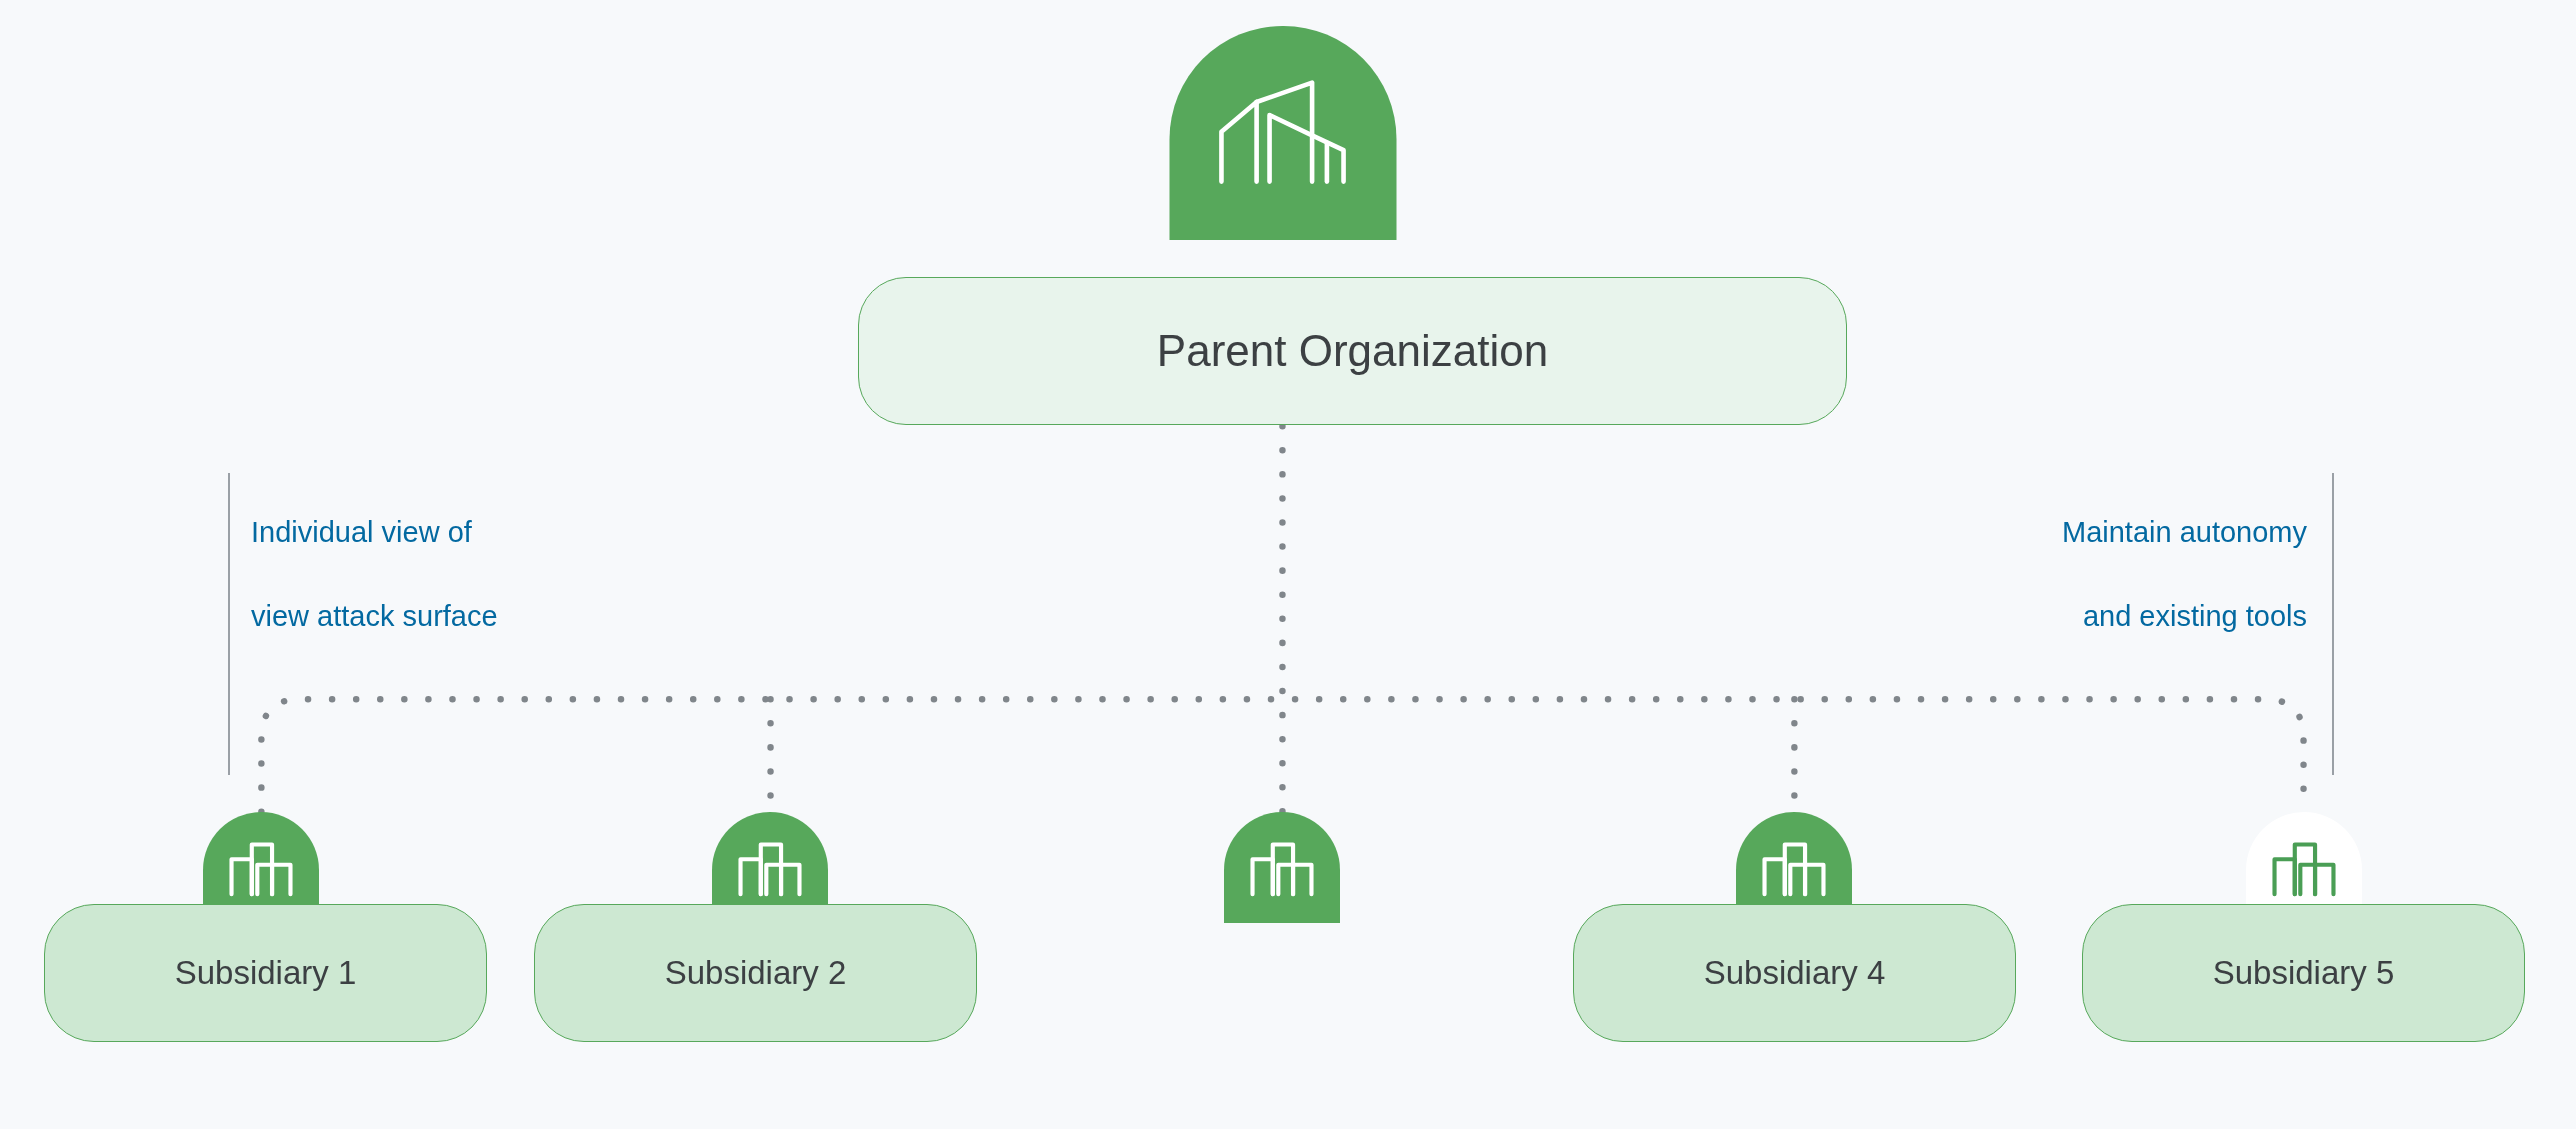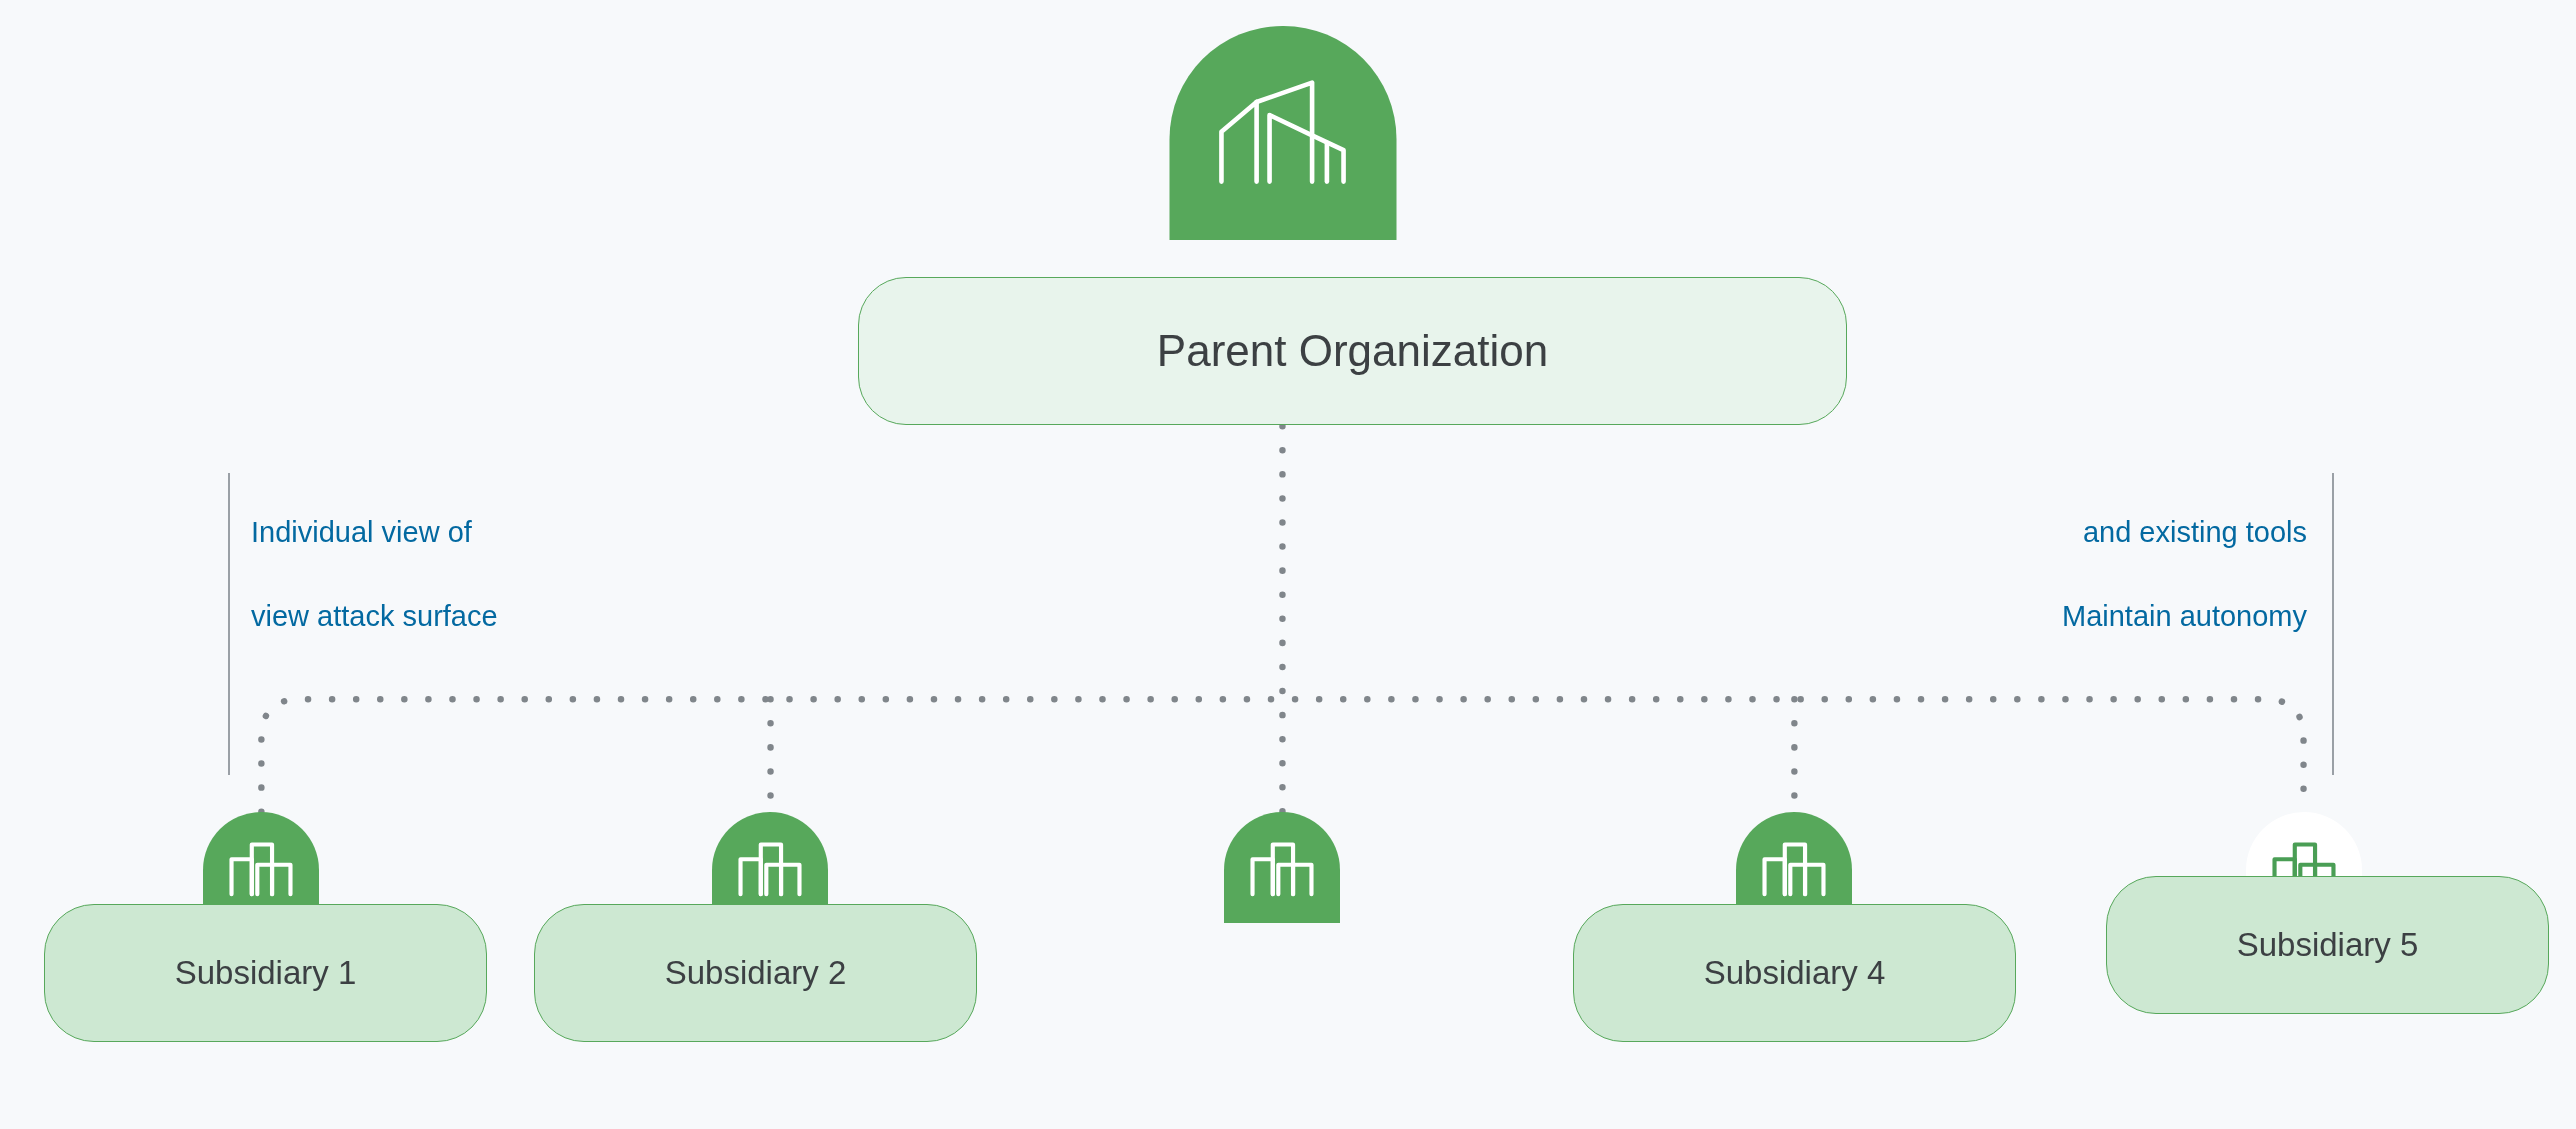--- a/index.html
+++ b/index.html
@@ -91,22 +91,22 @@
 
   <div class="rule" style="left:228px;top:473px;height:302px;"></div>
   <div class="rule" style="left:2332px;top:473px;height:302px;"></div>
 
   <div class="annot left" style="left:251px;top:469px;width:369px;">
     <div>Individual view of</div>
     <div>view attack surface</div>
   </div>
 
   <div class="annot right" style="left:1938px;top:469px;width:369px;">
+    <div>Maintain autonomy</div>
     <div>and existing tools</div>
-    <div>Maintain autonomy</div>
   </div>
 
   <div class="node" id="parent-node">
     <div class="badge">
       <svg width="148" height="111" viewBox="0 0 160 120" fill="none" stroke="#ffffff" stroke-width="5" stroke-linejoin="round" stroke-linecap="round">
         <path d="M14,112 L14,58 L52,26 L52,112"></path>
         <path d="M52,26 L112,5 L112,112"></path>
         <path d="M66,112 L66,40 L112,62"></path>
         <path d="M112,62 L146,78 L146,112"></path>
         <path d="M128,112 L128,70"></path>
@@ -174,18 +174,18 @@
   <div class="node" style="left:2246px;top:812px;width:116px;height:111px;">
     <div class="badge sub-badge inverted">
       <svg width="70" height="61" viewBox="0 0 76 66" fill="none" stroke="#4a9e55" stroke-width="4.5" stroke-linejoin="round" stroke-linecap="round">
         <path d="M6,62 L6,24 L28,24 L28,62"></path>
         <path d="M28,62 L28,8 L50,8 L50,62"></path>
         <path d="M34,62 L34,30 L70,30 L70,62"></path>
         <path d="M50,62 L50,30"></path>
       </svg>
     </div>
   </div>
-  <div class="pill sub" style="left:2082px;top:876px;width:443px;height:138px;margin-left:24px;">
+  <div class="pill sub" style="left:2082px;top:904px;width:443px;height:138px;">
     <span>Subsidiary 5</span>
   </div>
 
 </div>
 
 
 </body></html>

